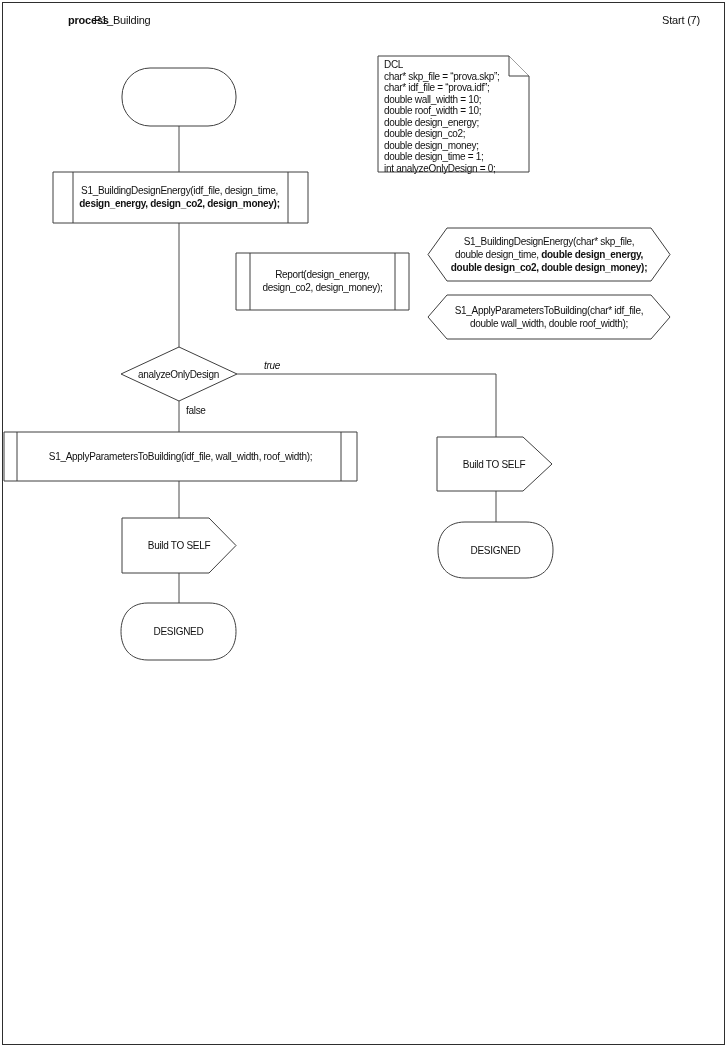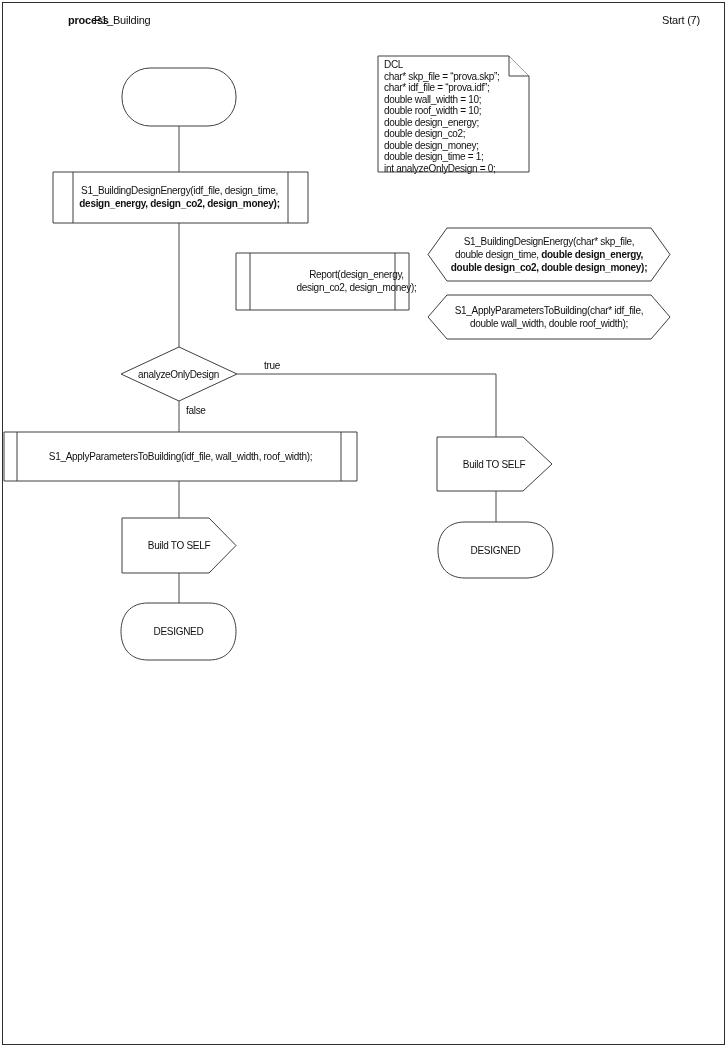--- a/index.html
+++ b/index.html
@@ -103,41 +103,41 @@
     <span>double design_money;</span>
     <span>double design_time = 1;</span>
     <span>int analyzeOnlyDesign = 0;</span>
   </div>
 
   <div class="t center" style="left:53px;top:184px;width:253px;">
     <span>S1_BuildingDesignEnergy(idf_file, design_time,</span>
     <span class="b">design_energy, design_co2, design_money);</span>
   </div>
 
-  <div class="t center" style="left:236px;top:268px;width:173px;padding-left:34px;">
+  <div class="t center" style="left:236px;top:268px;width:173px;">
     <span>Report(design_energy,</span>
     <span>design_co2, design_money);</span>
   </div>
 
   <div class="t center" style="left:428px;top:235px;width:242px;">
     <span>S1_BuildingDesignEnergy(char* skp_file,</span>
     <span><span class="inline">double design_time,</span> <span class="inline b">double design_energy,</span></span>
     <span class="b">double design_co2, double design_money);</span>
   </div>
 
   <div class="t center" style="left:428px;top:304px;width:242px;">
     <span>S1_ApplyParametersToBuilding(char* idf_file,</span>
     <span>double wall_width, double roof_width);</span>
   </div>
 
   <div class="t center" style="left:108px;top:368px;width:141px;">
     <span>analyzeOnlyDesign</span>
   </div>
 
-  <div class="t" style="left:264px;top:359px;">
+  <div class="t" style="left:264px;top:359px;font-style:italic;">
     <span>true</span>
   </div>
 
   <div class="t" style="left:186px;top:404px;">
     <span>false</span>
   </div>
 
   <div class="t center" style="left:4px;top:450px;width:353px;">
     <span>S1_ApplyParametersToBuilding(idf_file, wall_width, roof_width);</span>
   </div>

